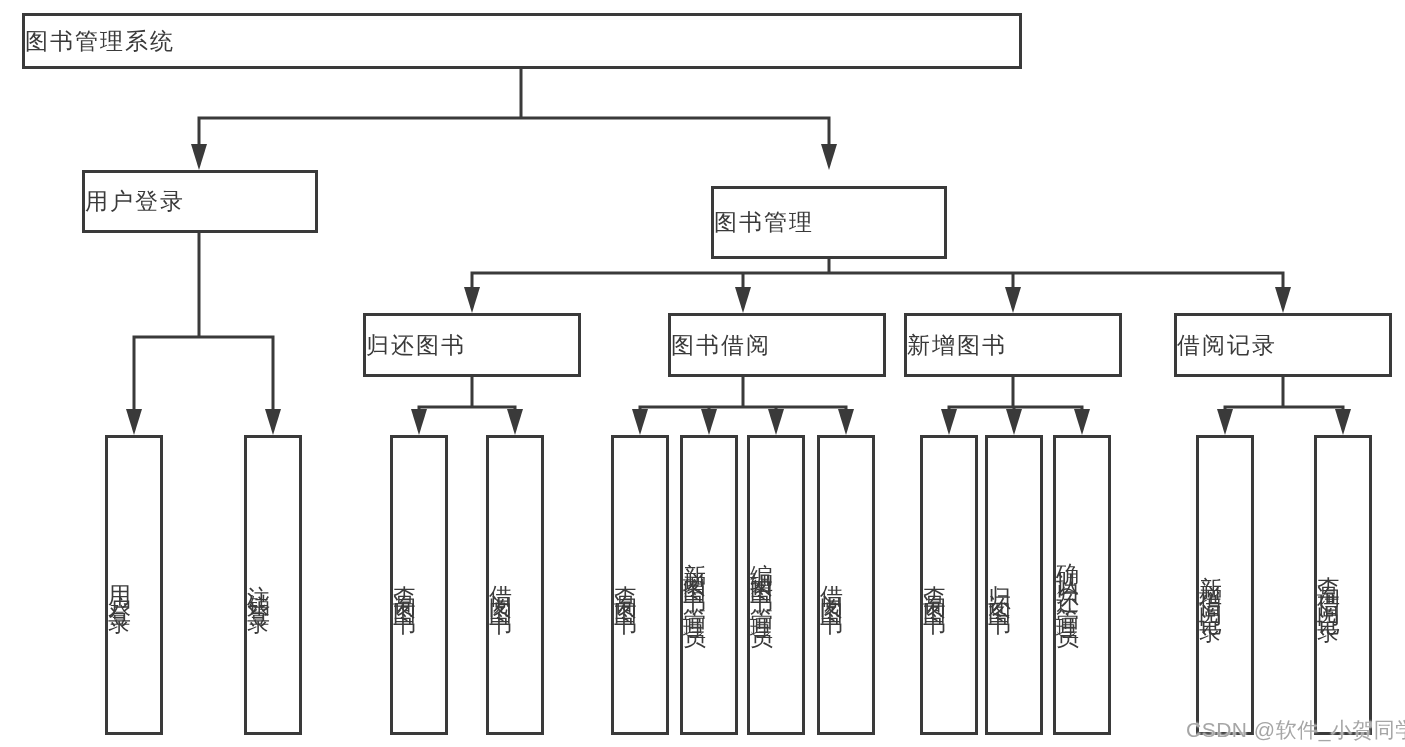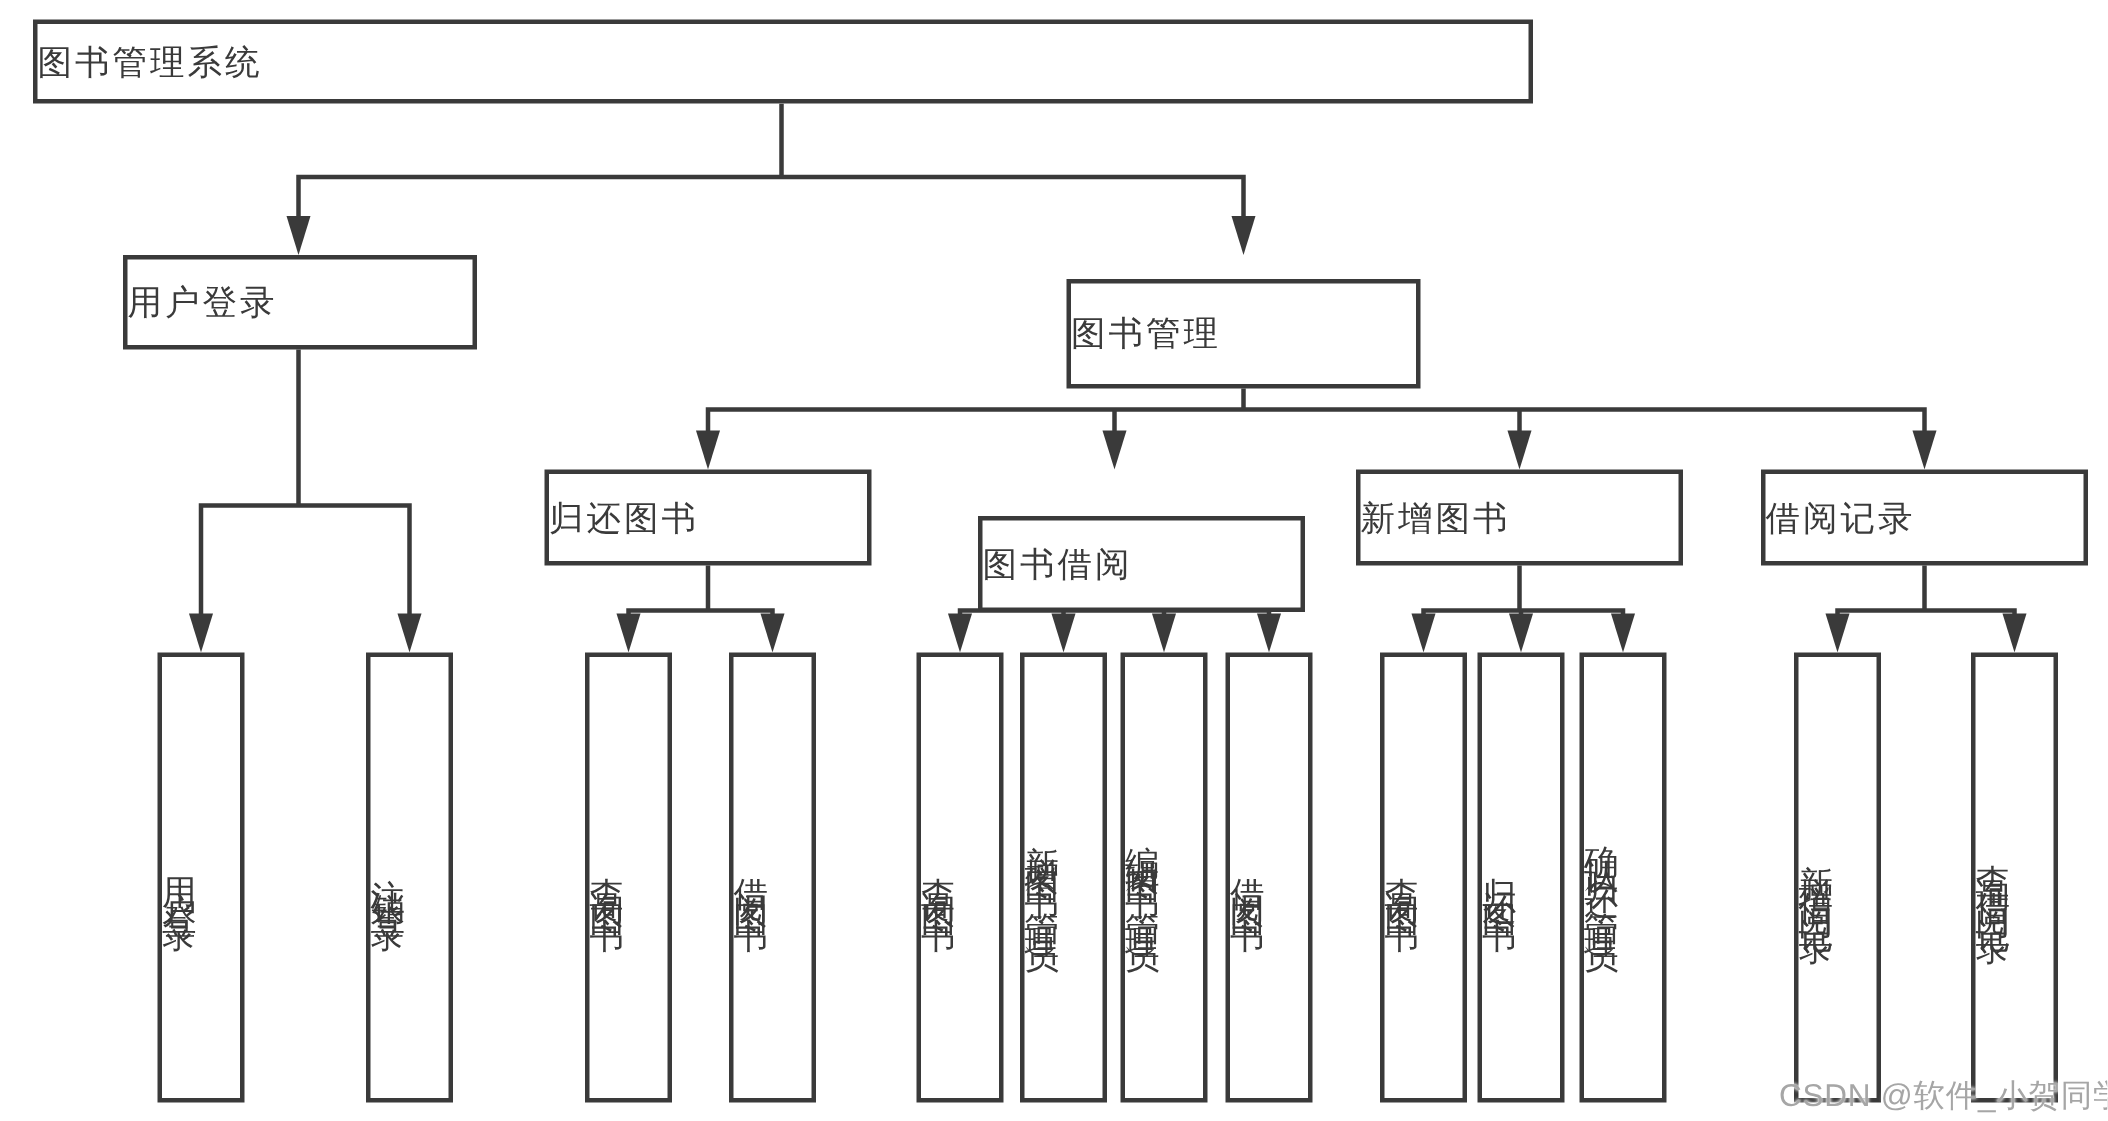--- a/index.html
+++ b/index.html
@@ -15,21 +15,21 @@
   }
   .vbox span{
     writing-mode:vertical-rl;text-orientation:mixed;
     letter-spacing:9px;line-height:1;white-space:nowrap;
   }
   
   .n-root{left:22px;top:13px;width:1000px;height:56px;}
   .n-b0{left:82px;top:170px;width:236px;height:63px;}
   .n-b1{left:711px;top:186px;width:236px;height:73px;}
   .lvl3{top:313px;width:218px;height:64px;}
-  .n-c0{left:363px;} .n-c1{left:652px;margin-top:31px;} .n-c2{left:904px;} .n-c3{left:1174px;}
+  .n-c0{left:363px;} .n-c1{left:668px;} .n-c2{left:904px;} .n-c3{left:1174px;}
   .leaf{top:435px;width:58px;height:300px;}
   .l-a0{left:105px;} .l-a1{left:244px;}
   .l-b0{left:390px;} .l-b1{left:486px;}
   .l-c0{left:611px;} .l-c1{left:680px;} .l-c2{left:747px;} .l-c3{left:817px;}
   .l-d0{left:920px;} .l-d1{left:985px;} .l-d2{left:1053px;}
   .l-e0{left:1196px;} .l-e1{left:1314px;}
   svg.connectors{position:absolute;left:0;top:0;z-index:1;}
   .watermark{
     position:absolute;left:1186px;top:716px;z-index:5;
     font-size:21px;color:#a6a6a6;letter-spacing:0.5px;white-space:nowrap;

